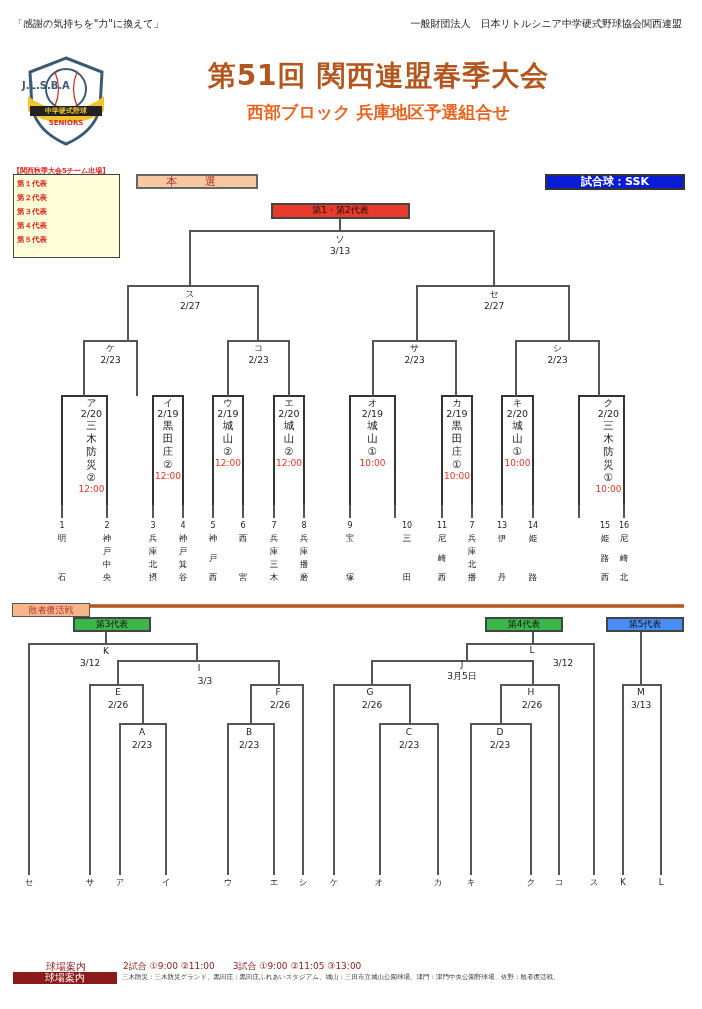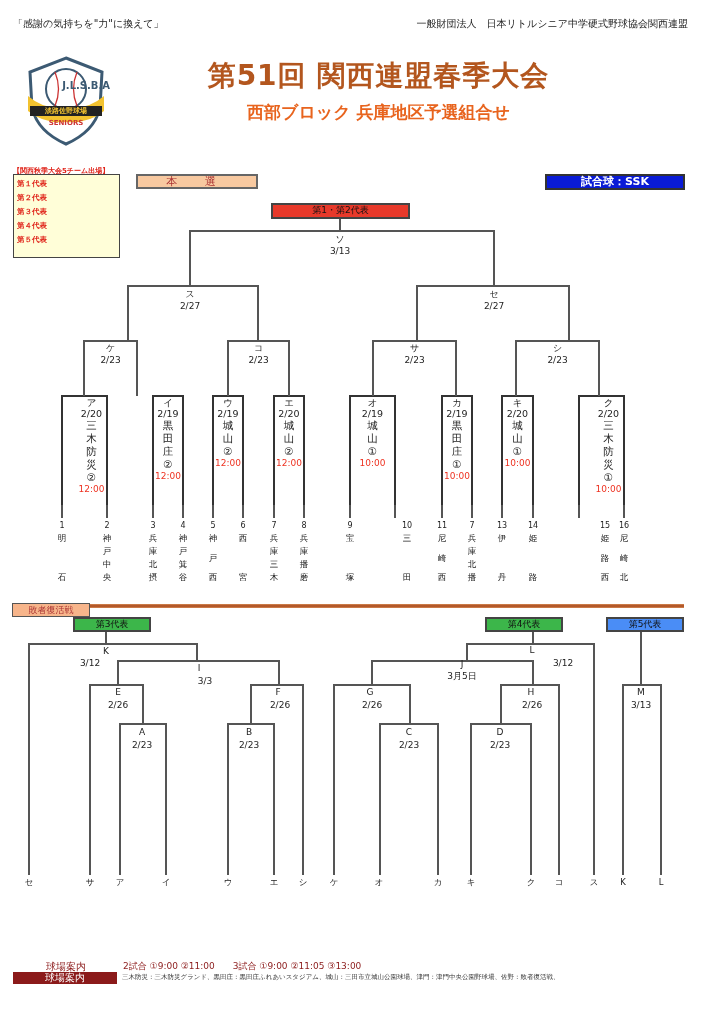--- a/index.html
+++ b/index.html
@@ -30,32 +30,32 @@
   .haisha{left:12px;top:603px;width:78px;height:14px;background:#f7b58b;border:1px solid #555;box-sizing:border-box;font-size:9px;line-height:12px;text-align:center;color:#a33;}
   .ft-label{left:46px;top:960px;font-size:10px;color:#8b1a1a;}
   .ft-time{left:123px;top:960px;font-size:9px;color:#8b1a1a;}
   .venue-bar{left:13px;top:972px;width:104px;height:12px;background:#8b1a1a;color:#fff;font-size:10px;line-height:12px;text-align:center;}
   .venue-text{left:122px;top:973px;font-size:6.5px;color:#333;white-space:nowrap;}
 </style>
 </head>
 <body>
 
 <div class="abs hdr" style="left:13px;">「感謝の気持ちを"力"に換えて」</div>
-<div class="abs hdr" style="right:14px;">一般財団法人　日本リトルシニア中学硬式野球協会関西連盟</div>
+<div class="abs hdr" style="right:20px;">一般財団法人　日本リトルシニア中学硬式野球協会関西連盟</div>
 
 <div class="abs" style="left:22px;top:56px;width:88px;height:90px;">
   <svg width="88" height="90" viewBox="0 0 88 90">
     <path d="M44 2 L80 16 L78 52 Q72 76 44 88 Q16 76 10 52 L8 16 Z" fill="#fff" stroke="#3c5a73" stroke-width="3"></path>
     <circle cx="44" cy="33" r="20" fill="none" stroke="#3c5a73" stroke-width="2"></circle>
     <path d="M33 16 Q40 33 33 50 M55 16 Q48 33 55 50" fill="none" stroke="#c33" stroke-width="1.3"></path>
     <path d="M6 40 Q22 54 44 52 Q66 54 82 40 L82 55 Q66 68 44 66 Q22 68 6 55 Z" fill="#f2c230"></path>
     <path d="M8 50 L80 50 L80 60 L8 60 Z" fill="#222"></path>
   </svg>
-  <div class="abs" style="left:0;top:24px;width:88px;text-align:right;font-size:10px;font-weight:bold;color:#3c5a73;">J.L.S.B.A</div>
-  <div class="abs" style="left:0;top:50px;width:88px;text-align:center;font-size:7px;font-weight:bold;color:#f2c230;">淡路佐野球場</div>
+  <div class="abs" style="left:0;top:24px;width:88px;text-align:left;font-size:10px;font-weight:bold;color:#3c5a73;">J.L.S.B.A</div>
+  <div class="abs" style="left:0;top:50px;width:88px;text-align:center;font-size:7px;font-weight:bold;color:#f2c230;">中学硬式野球</div>
   <div class="abs" style="left:0;top:63px;width:88px;text-align:center;font-size:7px;font-weight:bold;color:#c33;">SENIORS</div>
 </div>
 
 <div class="abs t1">第51回 関西連盟春季大会</div>
 <div class="abs t2">西部ブロック 兵庫地区予選組合せ</div>
 
 <div class="abs legend-title">【関西秋季大会5チーム出場】</div>
 <div class="abs legend-box">
   <div>第１代表</div>
   <div>第２代表</div>

